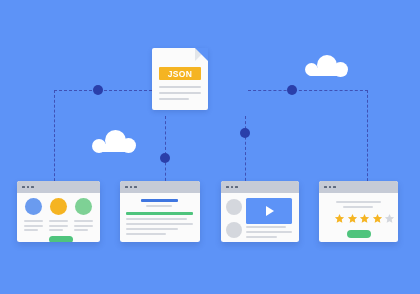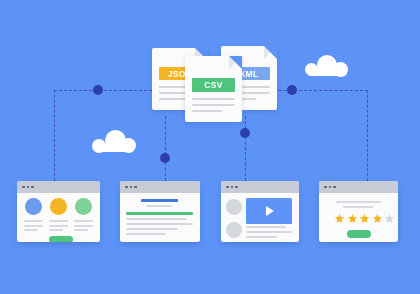--- a/index.html
+++ b/index.html
@@ -92,37 +92,21 @@
 
   <div class="doc" style="left:152px;top:48px;width:56px;height:62px;">
     <div class="fold2"></div>
     <div class="fold"></div>
     <div class="tag json" style="left:7px;top:19px;width:42px;height:13px;">JSON</div>
     <div class="line" style="left:7px;top:38px;width:42px;"></div>
     <div class="line" style="left:7px;top:44px;width:42px;"></div>
     <div class="line" style="left:7px;top:50px;width:30px;"></div>
   </div>
 
-  <div class="doc" style="left:221px;top:46px;width:56px;height:64px;">
-    <div class="fold2"></div>
-    <div class="fold"></div>
-    <div class="tag xml" style="left:7px;top:21px;width:42px;height:13px;">XML</div>
-    <div class="line" style="left:7px;top:40px;width:42px;"></div>
-    <div class="line" style="left:7px;top:46px;width:42px;"></div>
-    <div class="line" style="left:7px;top:52px;width:28px;"></div>
-  </div>
-
-  <div class="doc" style="left:185px;top:56px;width:57px;height:66px;">
-    <div class="fold2"></div>
-    <div class="fold"></div>
-    <div class="tag csv" style="left:7px;top:22px;width:43px;height:14px;">CSV</div>
-    <div class="line" style="left:7px;top:42px;width:43px;"></div>
-    <div class="line" style="left:7px;top:48px;width:43px;"></div>
-    <div class="line" style="left:7px;top:54px;width:30px;"></div>
-  </div>
+
 
   <div class="win" style="left:17px;top:181px;width:83px;height:61px;">
     <div class="bar">
       <div class="dots">
         <span></span>
           <span></span>
           <span></span>
       </div>
     </div>
     <div class="body">

